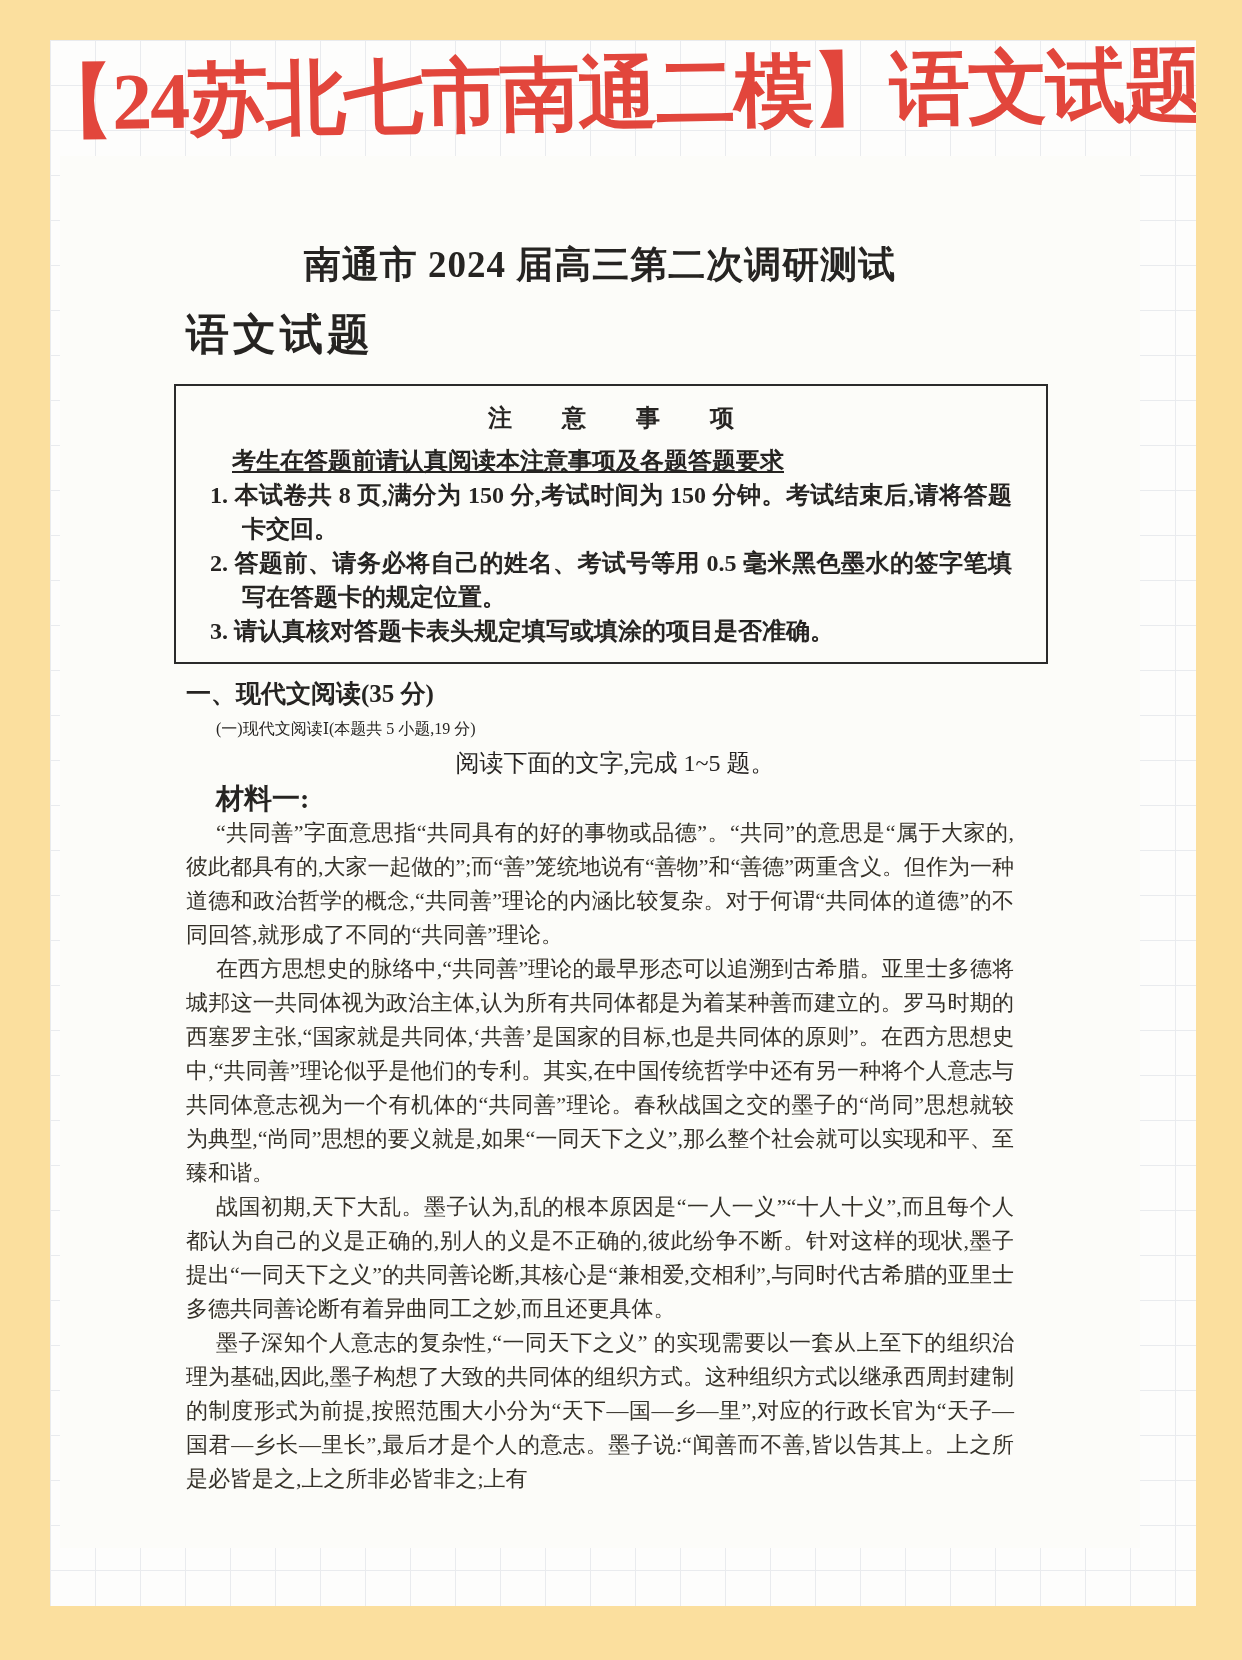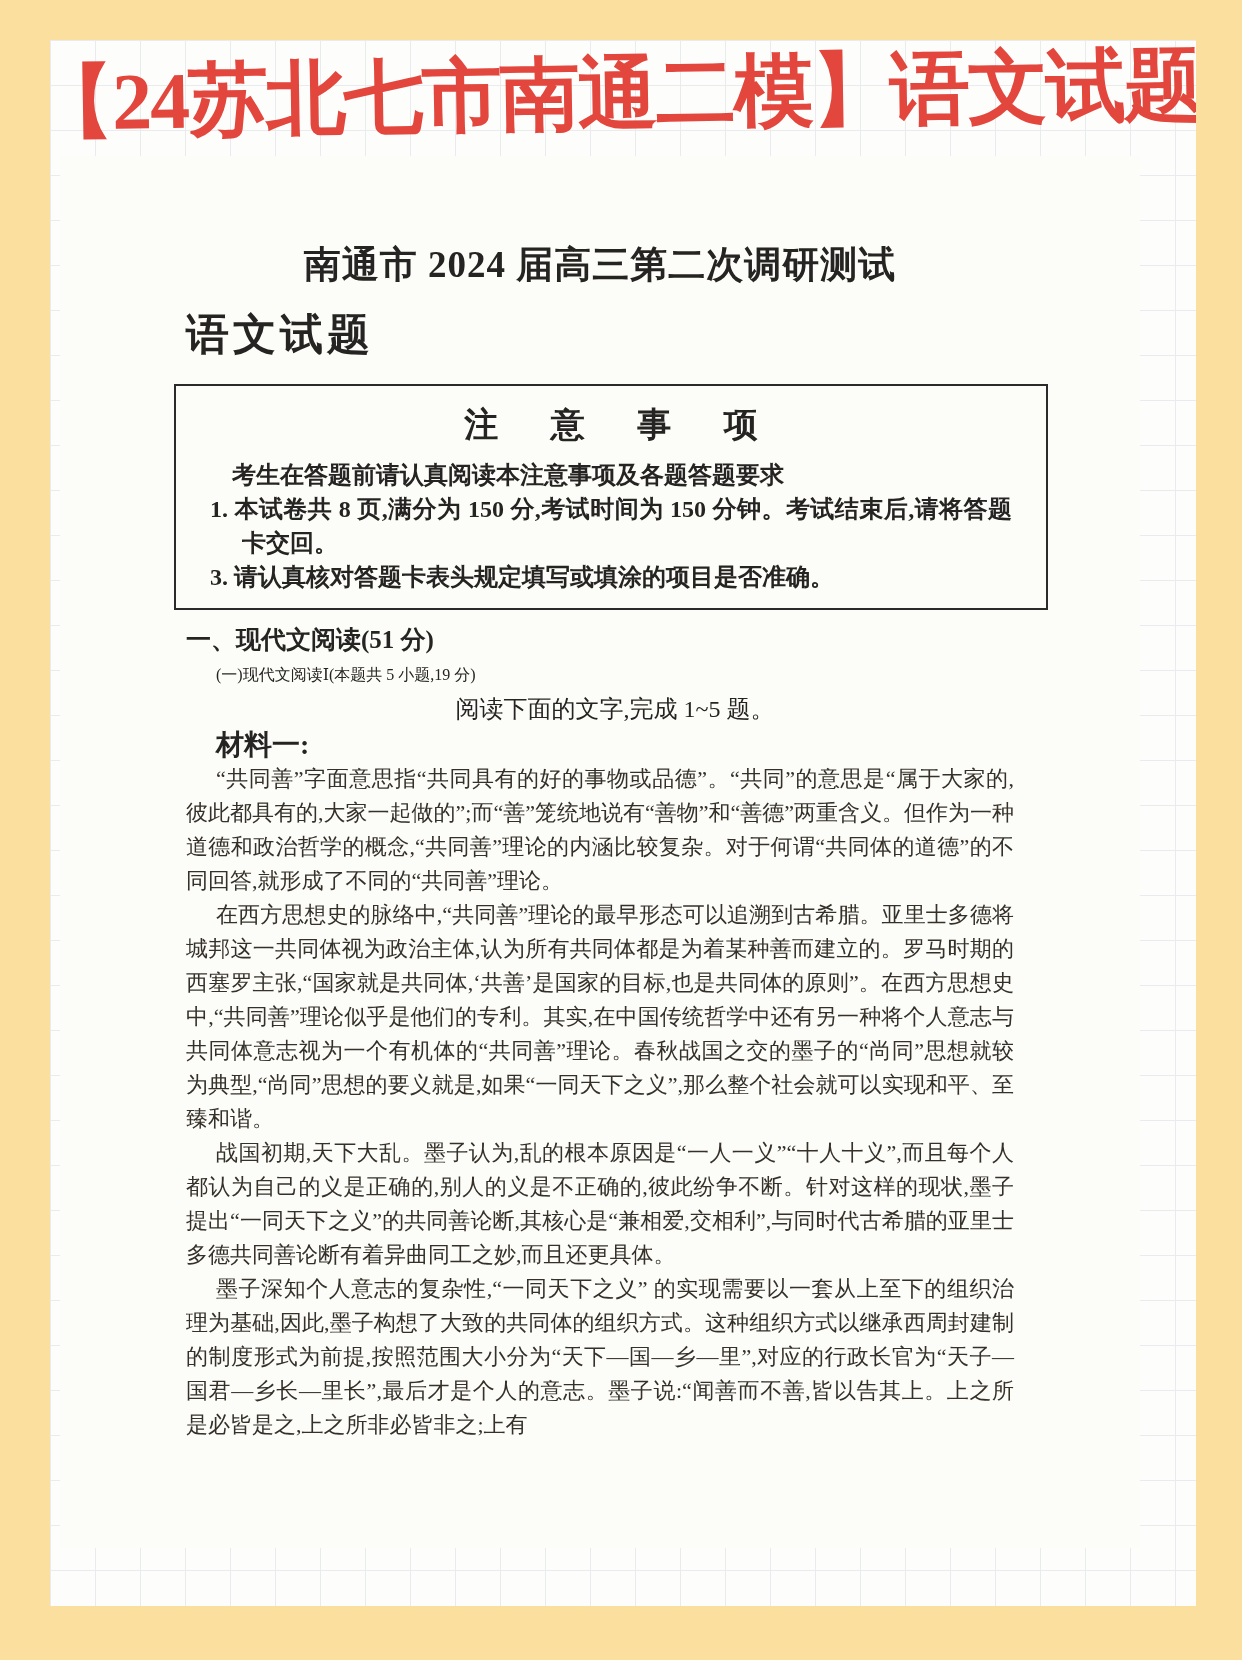--- a/index.html
+++ b/index.html
@@ -45,27 +45,28 @@
   .doc-subtitle {
     font-size: 43px; font-weight: 700; letter-spacing: 4px;
     margin-top: 16px;
   }
   .notice-box {
     margin: 20px -34px 0 -12px;
     border: 2px solid #2b2b2b;
     padding: 12px 34px 14px 34px;
   }
   .notice-header {
-    text-align: center; font-size: 34px; font-weight: 700;
+    text-align: center; font-size: 24px; font-weight: 700;
     letter-spacing: 22px; text-indent: 22px;
     margin: 4px 0 10px 0;
   }
   .notice-intro {
     font-size: 24px; font-weight: 700; line-height: 34px;
     padding-left: 22px;
+    text-decoration: underline;
   }
   .notice-item {
     font-size: 24px; font-weight: 600; line-height: 34px;
     padding-left: 32px; text-indent: -32px;
     text-align: justify;
   }
   .section-heading {
     font-size: 25px; font-weight: 700; line-height: 35px; margin-top: 12px;
   }
   .subsection-heading {
@@ -93,24 +94,25 @@
   <div class="paper">
 
     <div class="doc-title">南通市 2024 届高三第二次调研测试</div>
 
     <div class="doc-subtitle">语文试题</div>
 
     <div class="notice-box">
       <div class="notice-header">注  意  事  项</div>
       <div class="notice-intro">考生在答题前请认真阅读本注意事项及各题答题要求</div>
       <div class="notice-item">1. 本试卷共 8 页,满分为 150 分,考试时间为 150 分钟。考试结束后,请将答题卡交回。</div>
+      <div class="notice-item">2. 答题前、请务必将自己的姓名、考试号等用 0.5 毫米黑色墨水的签字笔填写在答题卡的规定位置。</div>
       <div class="notice-item">3. 请认真核对答题卡表头规定填写或填涂的项目是否准确。</div>
     </div>
 
-    <div class="section-heading">一、现代文阅读(51 分)</div>
+    <div class="section-heading">一、现代文阅读(35 分)</div>
 
     <div class="subsection-heading">(一)现代文阅读Ⅰ(本题共 5 小题,19 分)</div>
 
     <div class="instruction">阅读下面的文字,完成 1~5 题。</div>
 
     <div class="material-label">材料一:</div>
 
     <div class="para">“共同善”字面意思指“共同具有的好的事物或品德”。“共同”的意思是“属于大家的,彼此都具有的,大家一起做的”;而“善”笼统地说有“善物”和“善德”两重含义。但作为一种道德和政治哲学的概念,“共同善”理论的内涵比较复杂。对于何谓“共同体的道德”的不同回答,就形成了不同的“共同善”理论。</div>
     <div class="para">在西方思想史的脉络中,“共同善”理论的最早形态可以追溯到古希腊。亚里士多德将城邦这一共同体视为政治主体,认为所有共同体都是为着某种善而建立的。罗马时期的西塞罗主张,“国家就是共同体,‘共善’是国家的目标,也是共同体的原则”。在西方思想史中,“共同善”理论似乎是他们的专利。其实,在中国传统哲学中还有另一种将个人意志与共同体意志视为一个有机体的“共同善”理论。春秋战国之交的墨子的“尚同”思想就较为典型,“尚同”思想的要义就是,如果“一同天下之义”,那么整个社会就可以实现和平、至臻和谐。</div>
     <div class="para">战国初期,天下大乱。墨子认为,乱的根本原因是“一人一义”“十人十义”,而且每个人都认为自己的义是正确的,别人的义是不正确的,彼此纷争不断。针对这样的现状,墨子提出“一同天下之义”的共同善论断,其核心是“兼相爱,交相利”,与同时代古希腊的亚里士多德共同善论断有着异曲同工之妙,而且还更具体。</div>

